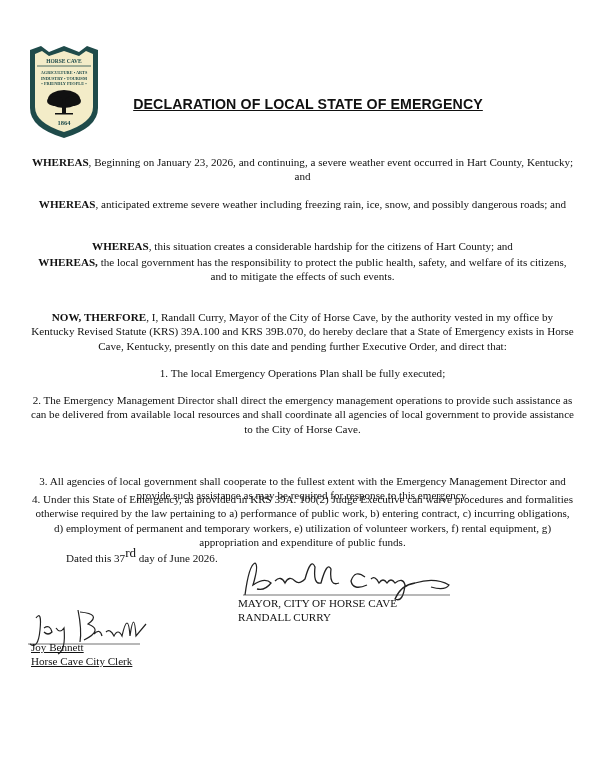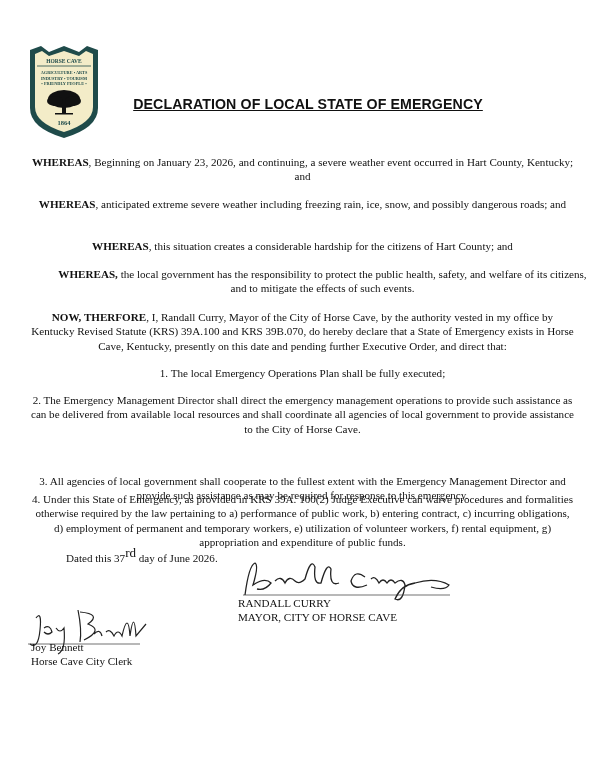--- a/index.html
+++ b/index.html
@@ -36,40 +36,40 @@
   <text x="37" y="81" text-anchor="middle" font-family="Liberation Serif, serif" font-size="6.5" font-weight="bold" fill="#1f4b4a">1864</text>
 </svg>
 
 <div class="title">DECLARATION OF LOCAL STATE OF EMERGENCY</div>
 <div class="subtitle">
 </div>
 
 <div class="para" style="top:155px;"><b>WHEREAS</b><span>, Beginning on January 23, 2026, and continuing, a severe weather event occurred in Hart County, Kentucky; and</span></div>
 <div class="para" style="top:197px;"><b>WHEREAS</b><span>, anticipated extreme severe weather including freezing rain, ice, snow, and possibly dangerous roads; and</span></div>
 <div class="para" style="top:239px;"><b>WHEREAS</b><span>, this situation creates a considerable hardship for the citizens of Hart County; and</span></div>
-<div class="para" style="top:267px;margin-left:20px;"><b>WHEREAS,</b><span> the local government has the responsibility to protect the public health, safety, and welfare of its citizens, and to mitigate the effects of such events.</span></div>
+<div class="para" style="top:255px;"><b>WHEREAS,</b><span> the local government has the responsibility to protect the public health, safety, and welfare of its citizens, and to mitigate the effects of such events.</span></div>
 
 <div class="para" style="top:310px;"><b>NOW, THERFORE</b><span>, I, Randall Curry, Mayor of the City of Horse Cave, by the authority vested in my office by Kentucky Revised Statute (KRS) 39A.100 and KRS 39B.070, do hereby declare that a State of Emergency exists in Horse Cave, Kentucky, presently on this date and pending further Executive Order, and direct that:</span></div>
 
 <div class="para" style="top:366px;">1.  The local Emergency Operations Plan shall be fully executed;</div>
 <div class="para" style="top:393px;">2.  The Emergency Management Director shall direct the emergency management operations to provide such assistance as can be delivered from available local resources and shall coordinate all agencies of local government to provide assistance to the City of Horse Cave.</div>
 <div class="para" style="top:450px;margin-top:24px;">3.  All agencies of local government shall cooperate to the fullest extent with the Emergency Management Director and provide such assistance as may be required for response to this emergency.</div>
 <div class="para" style="top:492px;">4.  Under this State of Emergency, as provided in KRS 39A. 100(2) Judge Executive can waive procedures and formalities otherwise required by the law pertaining to a) performance of public work, b) entering contract, c) incurring obligations, d) employment of permanent and temporary workers, e) utilization of volunteer workers, f) rental equipment, g) appropriation and expenditure of public funds.</div>
 
 <div class="dated"><span>Dated this 37</span><sup>rd</sup><span> day of June 2026.</span></div>
 
 <svg class="sig" style="left:235px; top:555px; width:260px; height:50px;" viewBox="0 0 260 50">
   <path d="M10 40 Q14 10 20 8 Q24 10 18 30 Q30 22 36 28 Q30 36 22 34 M40 26 Q46 20 50 28 Q54 20 60 26 Q64 30 70 24 Q76 2 80 12 Q78 30 86 28 Q92 6 96 14 Q94 32 104 28 M130 22 Q120 14 116 26 Q118 36 132 30 M136 24 Q140 20 144 28 Q148 22 152 28 Q156 22 160 28 Q168 22 170 30 Q168 48 160 44 Q166 30 180 28 Q200 22 214 30 Q210 36 196 32" fill="none" stroke="#222" stroke-width="1.3"></path>
   <line x1="8" y1="40" x2="215" y2="40" stroke="#333" stroke-width="0.7"></line>
 </svg>
 <div class="sig-block" style="left:238px; top:596px;">
+  <div>MAYOR, CITY OF HORSE CAVE</div>
   <div>RANDALL CURRY</div>
-  <div>MAYOR, CITY OF HORSE CAVE</div>
 </div>
 
 <svg class="sig" style="left:22px; top:600px; width:130px; height:60px;" viewBox="0 0 130 60">
   <path d="M14 18 Q20 10 18 30 Q16 50 8 44 M22 28 Q28 24 30 32 Q26 36 22 32 M34 28 Q38 34 42 28 Q44 50 36 54 M56 10 Q60 30 58 42 M58 12 Q80 14 66 24 Q82 30 62 40 M72 34 Q78 28 80 36 M84 32 Q88 28 92 36 Q96 28 100 36 Q106 10 108 36 Q112 8 114 36 L124 24" fill="none" stroke="#222" stroke-width="1.2"></path>
   <line x1="6" y1="44" x2="118" y2="44" stroke="#333" stroke-width="0.7"></line>
 </svg>
-<div class="sig-block" style="left:31px; top:640px;">
+<div class="sig-block" style="left:31px; top:640px;text-decoration:underline;">
   <div>Joy Bennett</div>
   <div>Horse Cave City Clerk</div>
 </div>
 
 </body></html>

